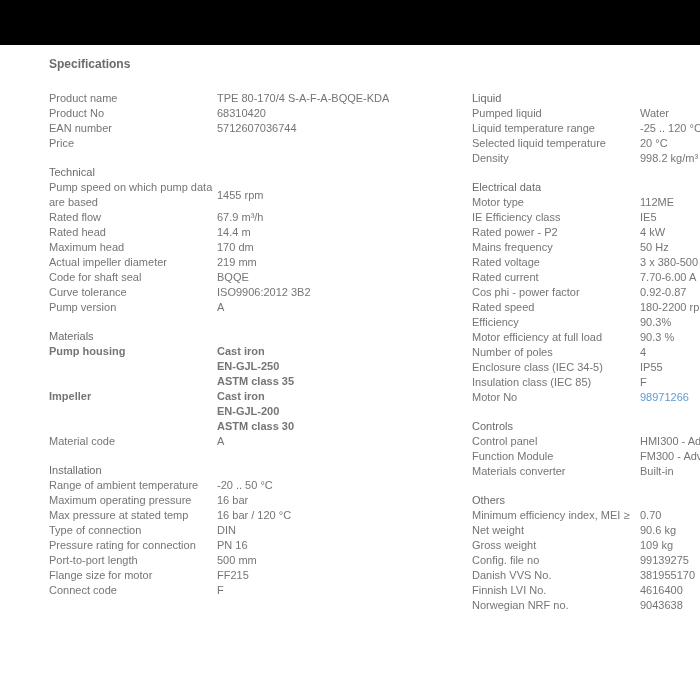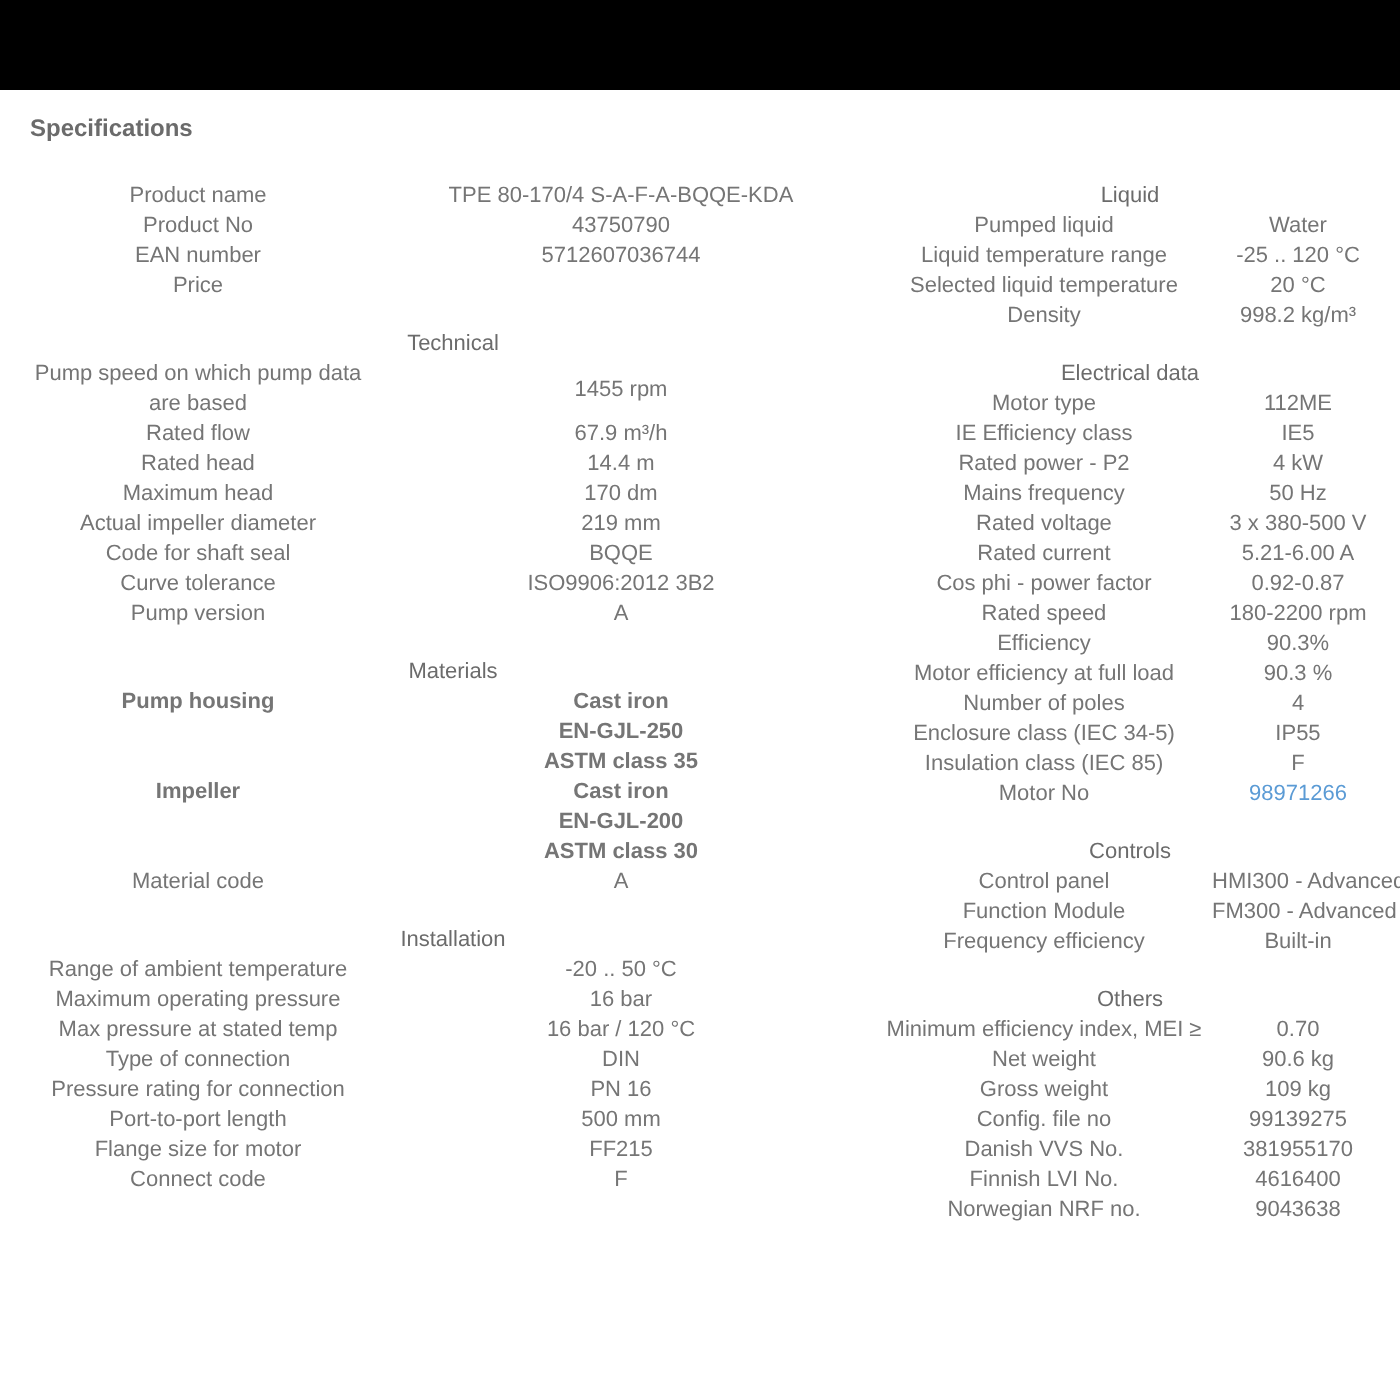--- a/index.html
+++ b/index.html
@@ -14,34 +14,33 @@
   body{
     background:var(--c-bg);
     font-family:"Liberation Sans", sans-serif;
     font-size:11px;
     color:var(--c-text);
   }
   .top-bar{
     width:700px;height:45px;background:var(--c-topbar);
   }
   .content{
-    padding-left:15px;padding-right:8px;
+    padding-left:15px;padding-right:8px;margin-left:34px;
   }
   .page-title{
     margin-top:12px;
     font-size:12px;
     font-weight:bold;
     color:var(--c-heading);
     line-height:15px;
   }
   .columns{
     display:flex;
     margin-top:19px;
     align-items:flex-start;
-    text-align:center;
   }
   .column-left{width:423px;flex:0 0 423px;}
   .column-right{flex:1 1 auto;min-width:0;}
   .section{margin-top:14px;}
   .section:first-child{margin-top:0;}
   .section-title{
     font-weight:normal;
     color:var(--c-heading);
     line-height:15px;
   }
@@ -78,21 +77,21 @@
   <div class="page-title">Specifications</div>
   <div class="columns">
     <div class="column-left">
         <div class="section">
           <div class="spec-row">
             <div class="row-label">Product name</div>
             <div class="row-value">TPE 80-170/4 S-A-F-A-BQQE-KDA</div>
           </div>
           <div class="spec-row">
             <div class="row-label">Product No</div>
-            <div class="row-value">43750790</div>
+            <div class="row-value">68310420</div>
           </div>
           <div class="spec-row">
             <div class="row-label">EAN number</div>
             <div class="row-value">5712607036744</div>
           </div>
           <div class="spec-row">
             <div class="row-label">Price</div>
             <div class="row-value"></div>
           </div>
         </div>
@@ -235,21 +234,21 @@
           <div class="spec-row">
             <div class="row-label">Mains frequency</div>
             <div class="row-value">50 Hz</div>
           </div>
           <div class="spec-row">
             <div class="row-label">Rated voltage</div>
             <div class="row-value">3 x 380-500 V</div>
           </div>
           <div class="spec-row">
             <div class="row-label">Rated current</div>
-            <div class="row-value">5.21-6.00 A</div>
+            <div class="row-value">7.70-6.00 A</div>
           </div>
           <div class="spec-row">
             <div class="row-label">Cos phi - power factor</div>
             <div class="row-value">0.92-0.87</div>
           </div>
           <div class="spec-row">
             <div class="row-label">Rated speed</div>
             <div class="row-value">180-2200 rpm</div>
           </div>
           <div class="spec-row">
@@ -281,21 +280,21 @@
           <div class="section-title">Controls</div>
           <div class="spec-row">
             <div class="row-label">Control panel</div>
             <div class="row-value">HMI300 - Advanced</div>
           </div>
           <div class="spec-row">
             <div class="row-label">Function Module</div>
             <div class="row-value">FM300 - Advanced</div>
           </div>
           <div class="spec-row">
-            <div class="row-label">Frequency efficiency</div>
+            <div class="row-label">Materials converter</div>
             <div class="row-value">Built-in</div>
           </div>
         </div>
         <div class="section">
           <div class="section-title">Others</div>
           <div class="spec-row">
             <div class="row-label">Minimum efficiency index, MEI ≥</div>
             <div class="row-value">0.70</div>
           </div>
           <div class="spec-row">

